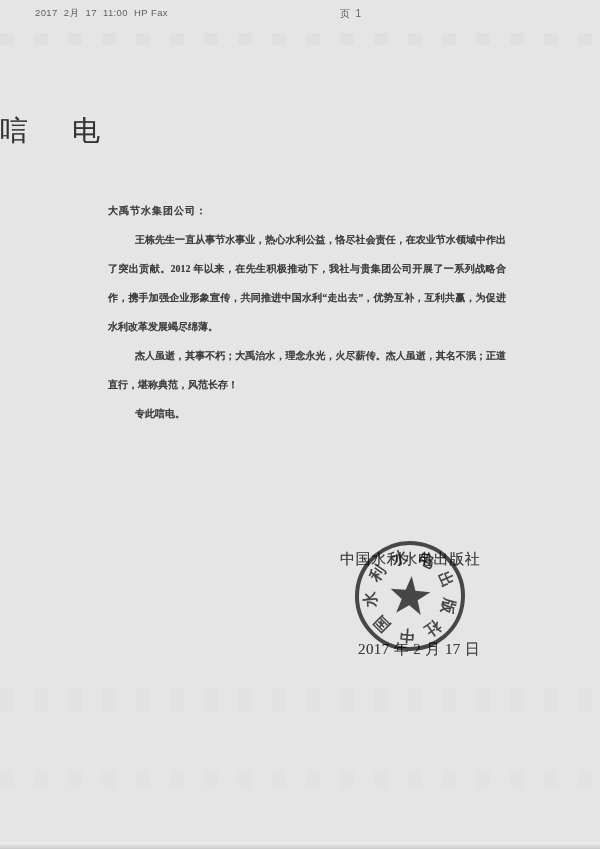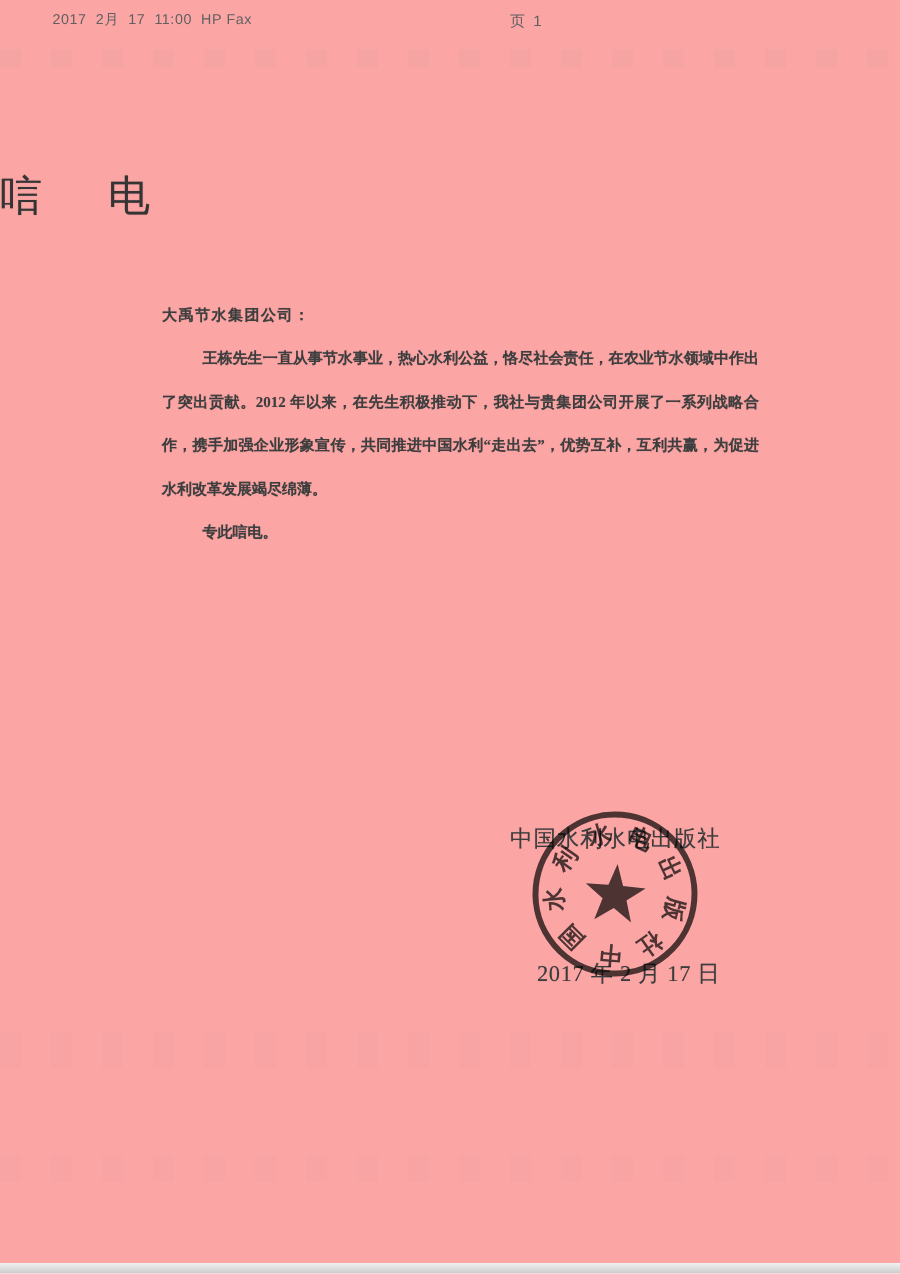--- a/index.html
+++ b/index.html
@@ -1,20 +1,20 @@
 <!DOCTYPE html>
 <html><head>
 <meta charset="utf-8">
 <style>
   html, body { margin: 0; padding: 0; background: #ffffff; }
   .page {
     position: relative;
     width: 600px;
     height: 849px;
-    background: #fca5a5;
+    background: #e5e5e5;
     font-family: "Liberation Serif", serif;
     color: #3e3e3e;
     overflow: hidden;
   }
   
   .fax-header-left {
     position: absolute;
     top: 7px; left: 35px;
     font-family: "Liberation Sans", sans-serif;
     font-size: 9.5px;
@@ -118,20 +118,21 @@
   <div class="scan-band b1"></div>
   <div class="scan-band b2"></div>
   <div class="scan-band b3"></div>
   <div class="bottom-bar"></div>
 
   <div class="letter-title">唁　电</div>
 
   <div class="letter-body">
     <p class="letter-salutation">大禹节水集团公司：</p>
     <p class="indent">王栋先生一直从事节水事业，热心水利公益，恪尽社会责任，在农业节水领域中作出了突出贡献。2012 年以来，在先生积极推动下，我社与贵集团公司开展了一系列战略合作，携手加强企业形象宣传，共同推进中国水利“走出去”，优势互补，互利共赢，为促进水利改革发展竭尽绵薄。</p>
+    <p class="indent">杰人虽逝，其事不朽；大禹治水，理念永光，火尽薪传。杰人虽逝，其名不泯；正道直行，堪称典范，风范长存！</p>
     <p class="indent">专此唁电。</p>
   </div>
 
   <div class="letter-signature">中国水利水电出版社</div>
   <div class="letter-date">2017 年 2 月 17 日</div>
 
   <svg class="seal" viewBox="0 0 130 130">
     <circle cx="65" cy="65" r="53" fill="none" stroke="#303030" stroke-width="4"></circle>
     <polygon fill="#303030" points="65,45 69.9,59.2 85,59.5 73,68.6 77.3,83 65,74.4 52.7,83 57,68.6 45,59.5 60.1,59.2"></polygon>
     <g font-size="15.5" fill="#303030">

